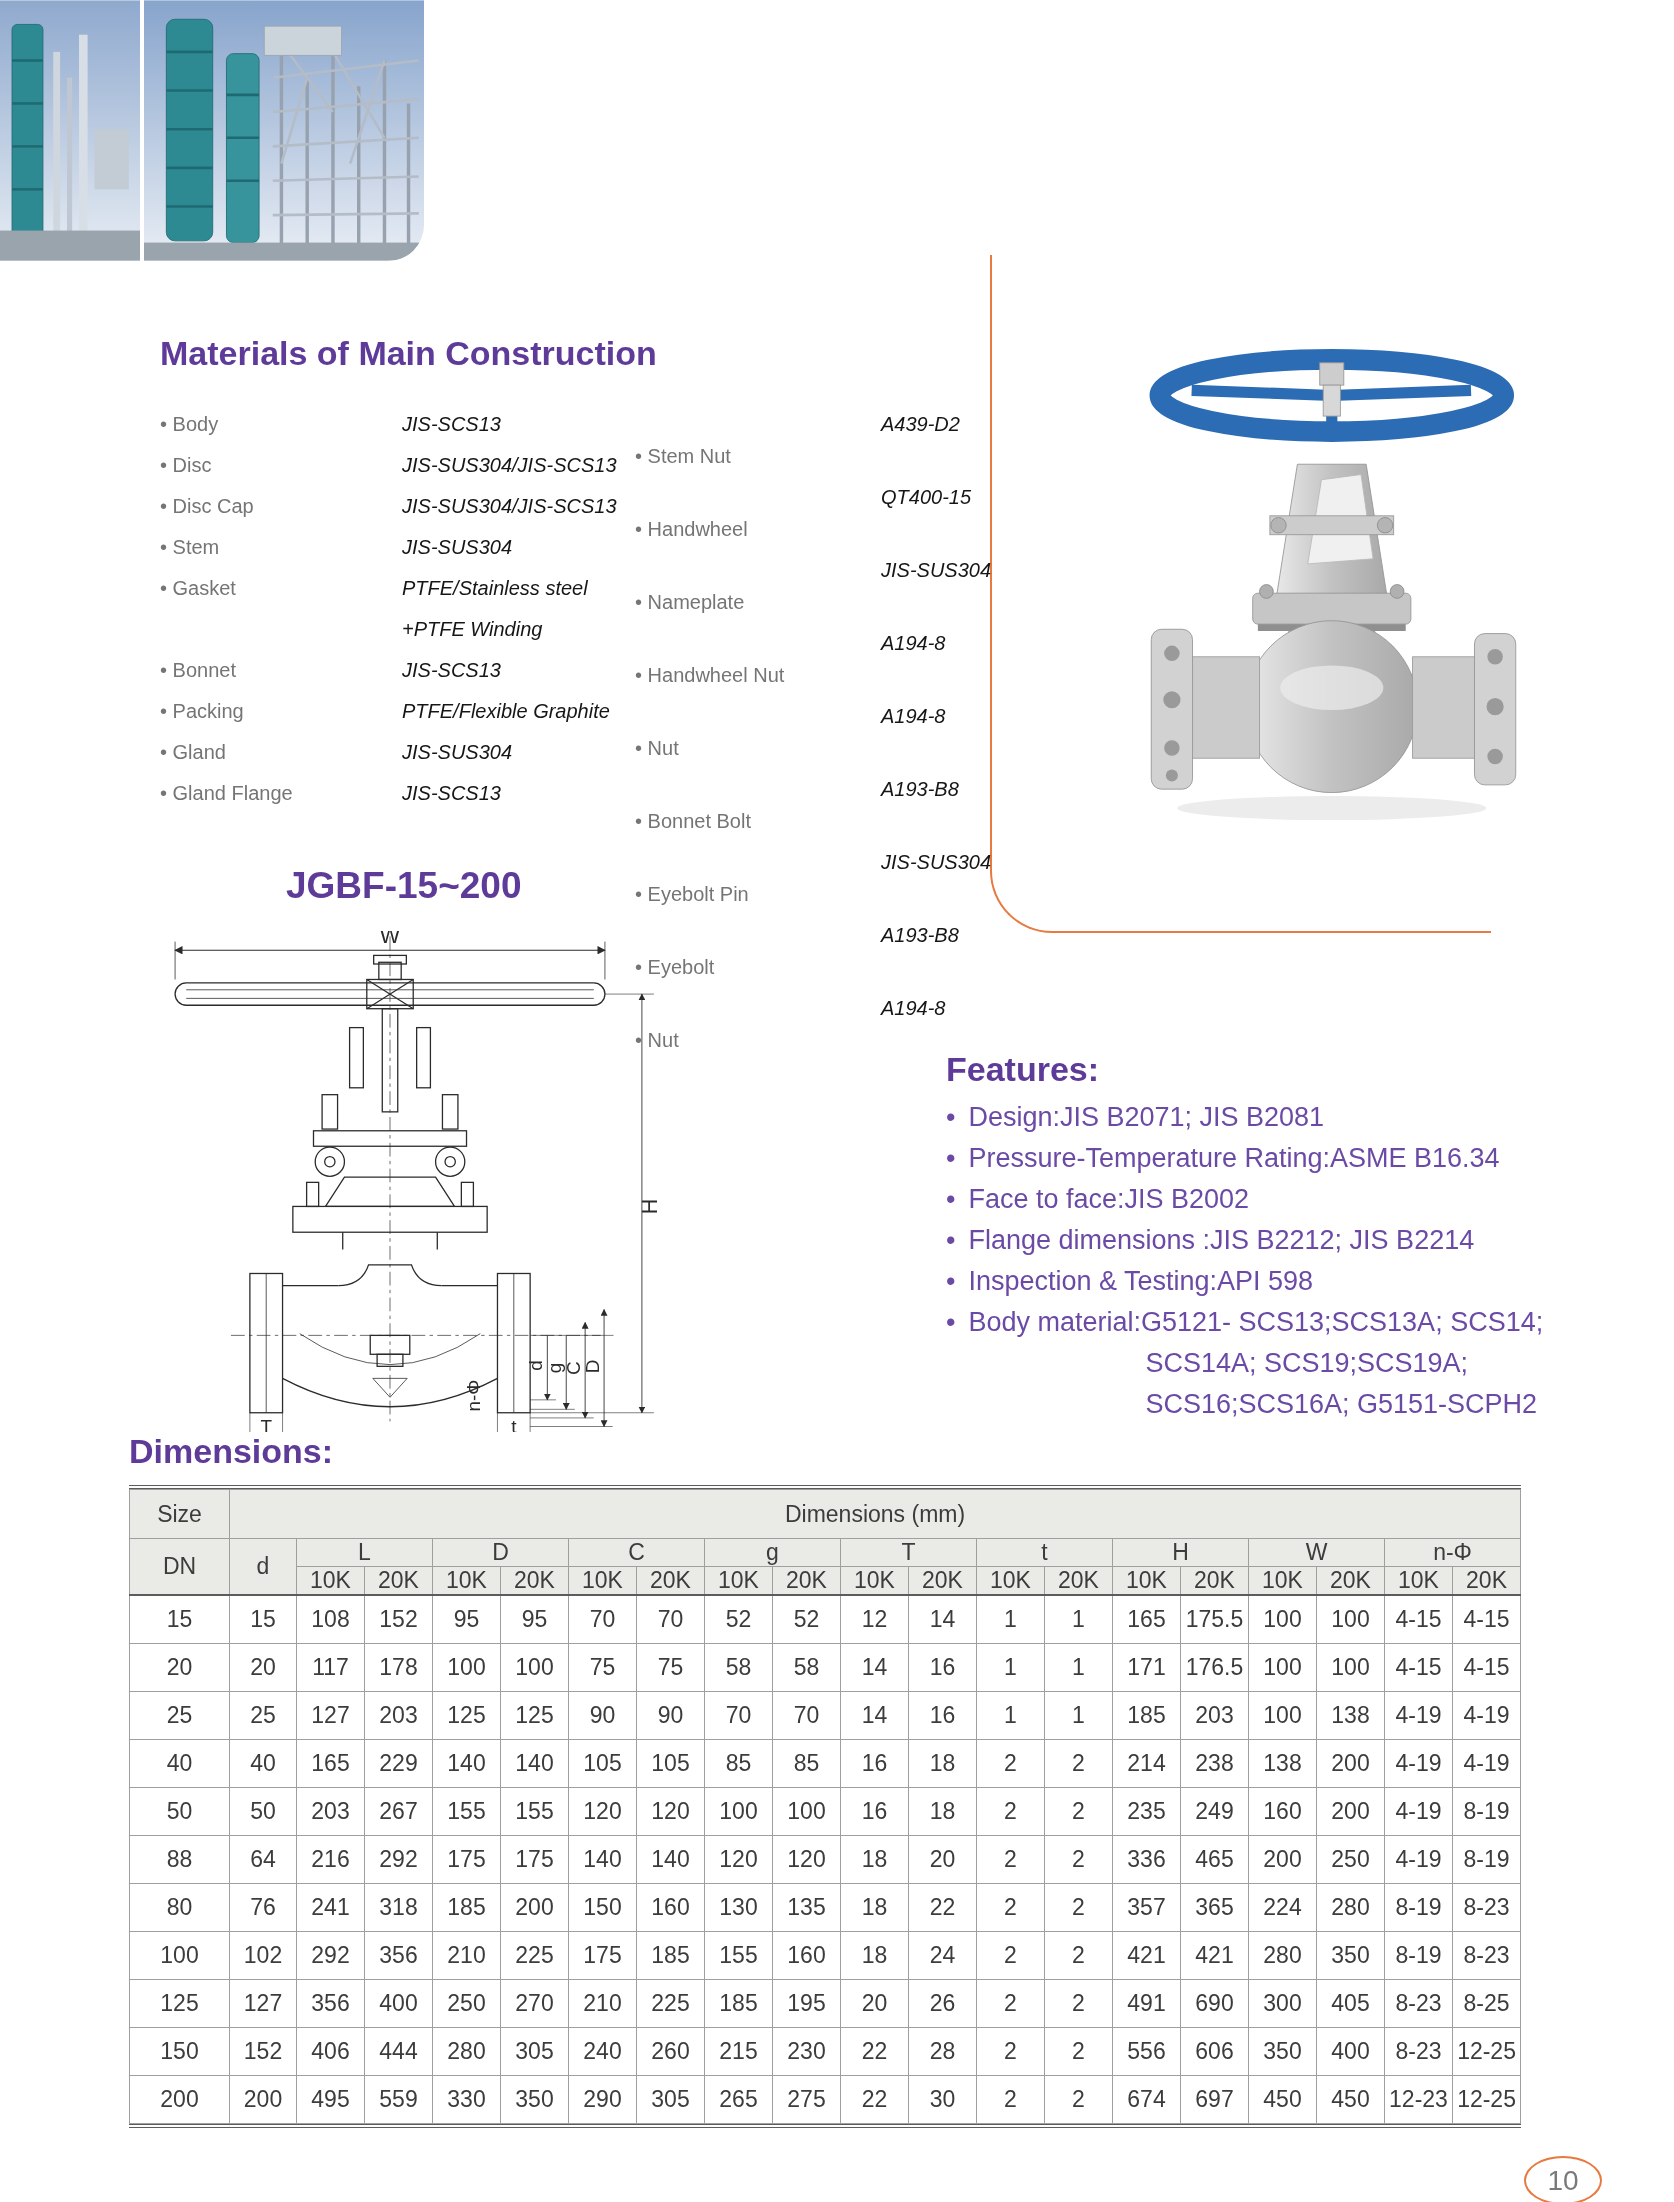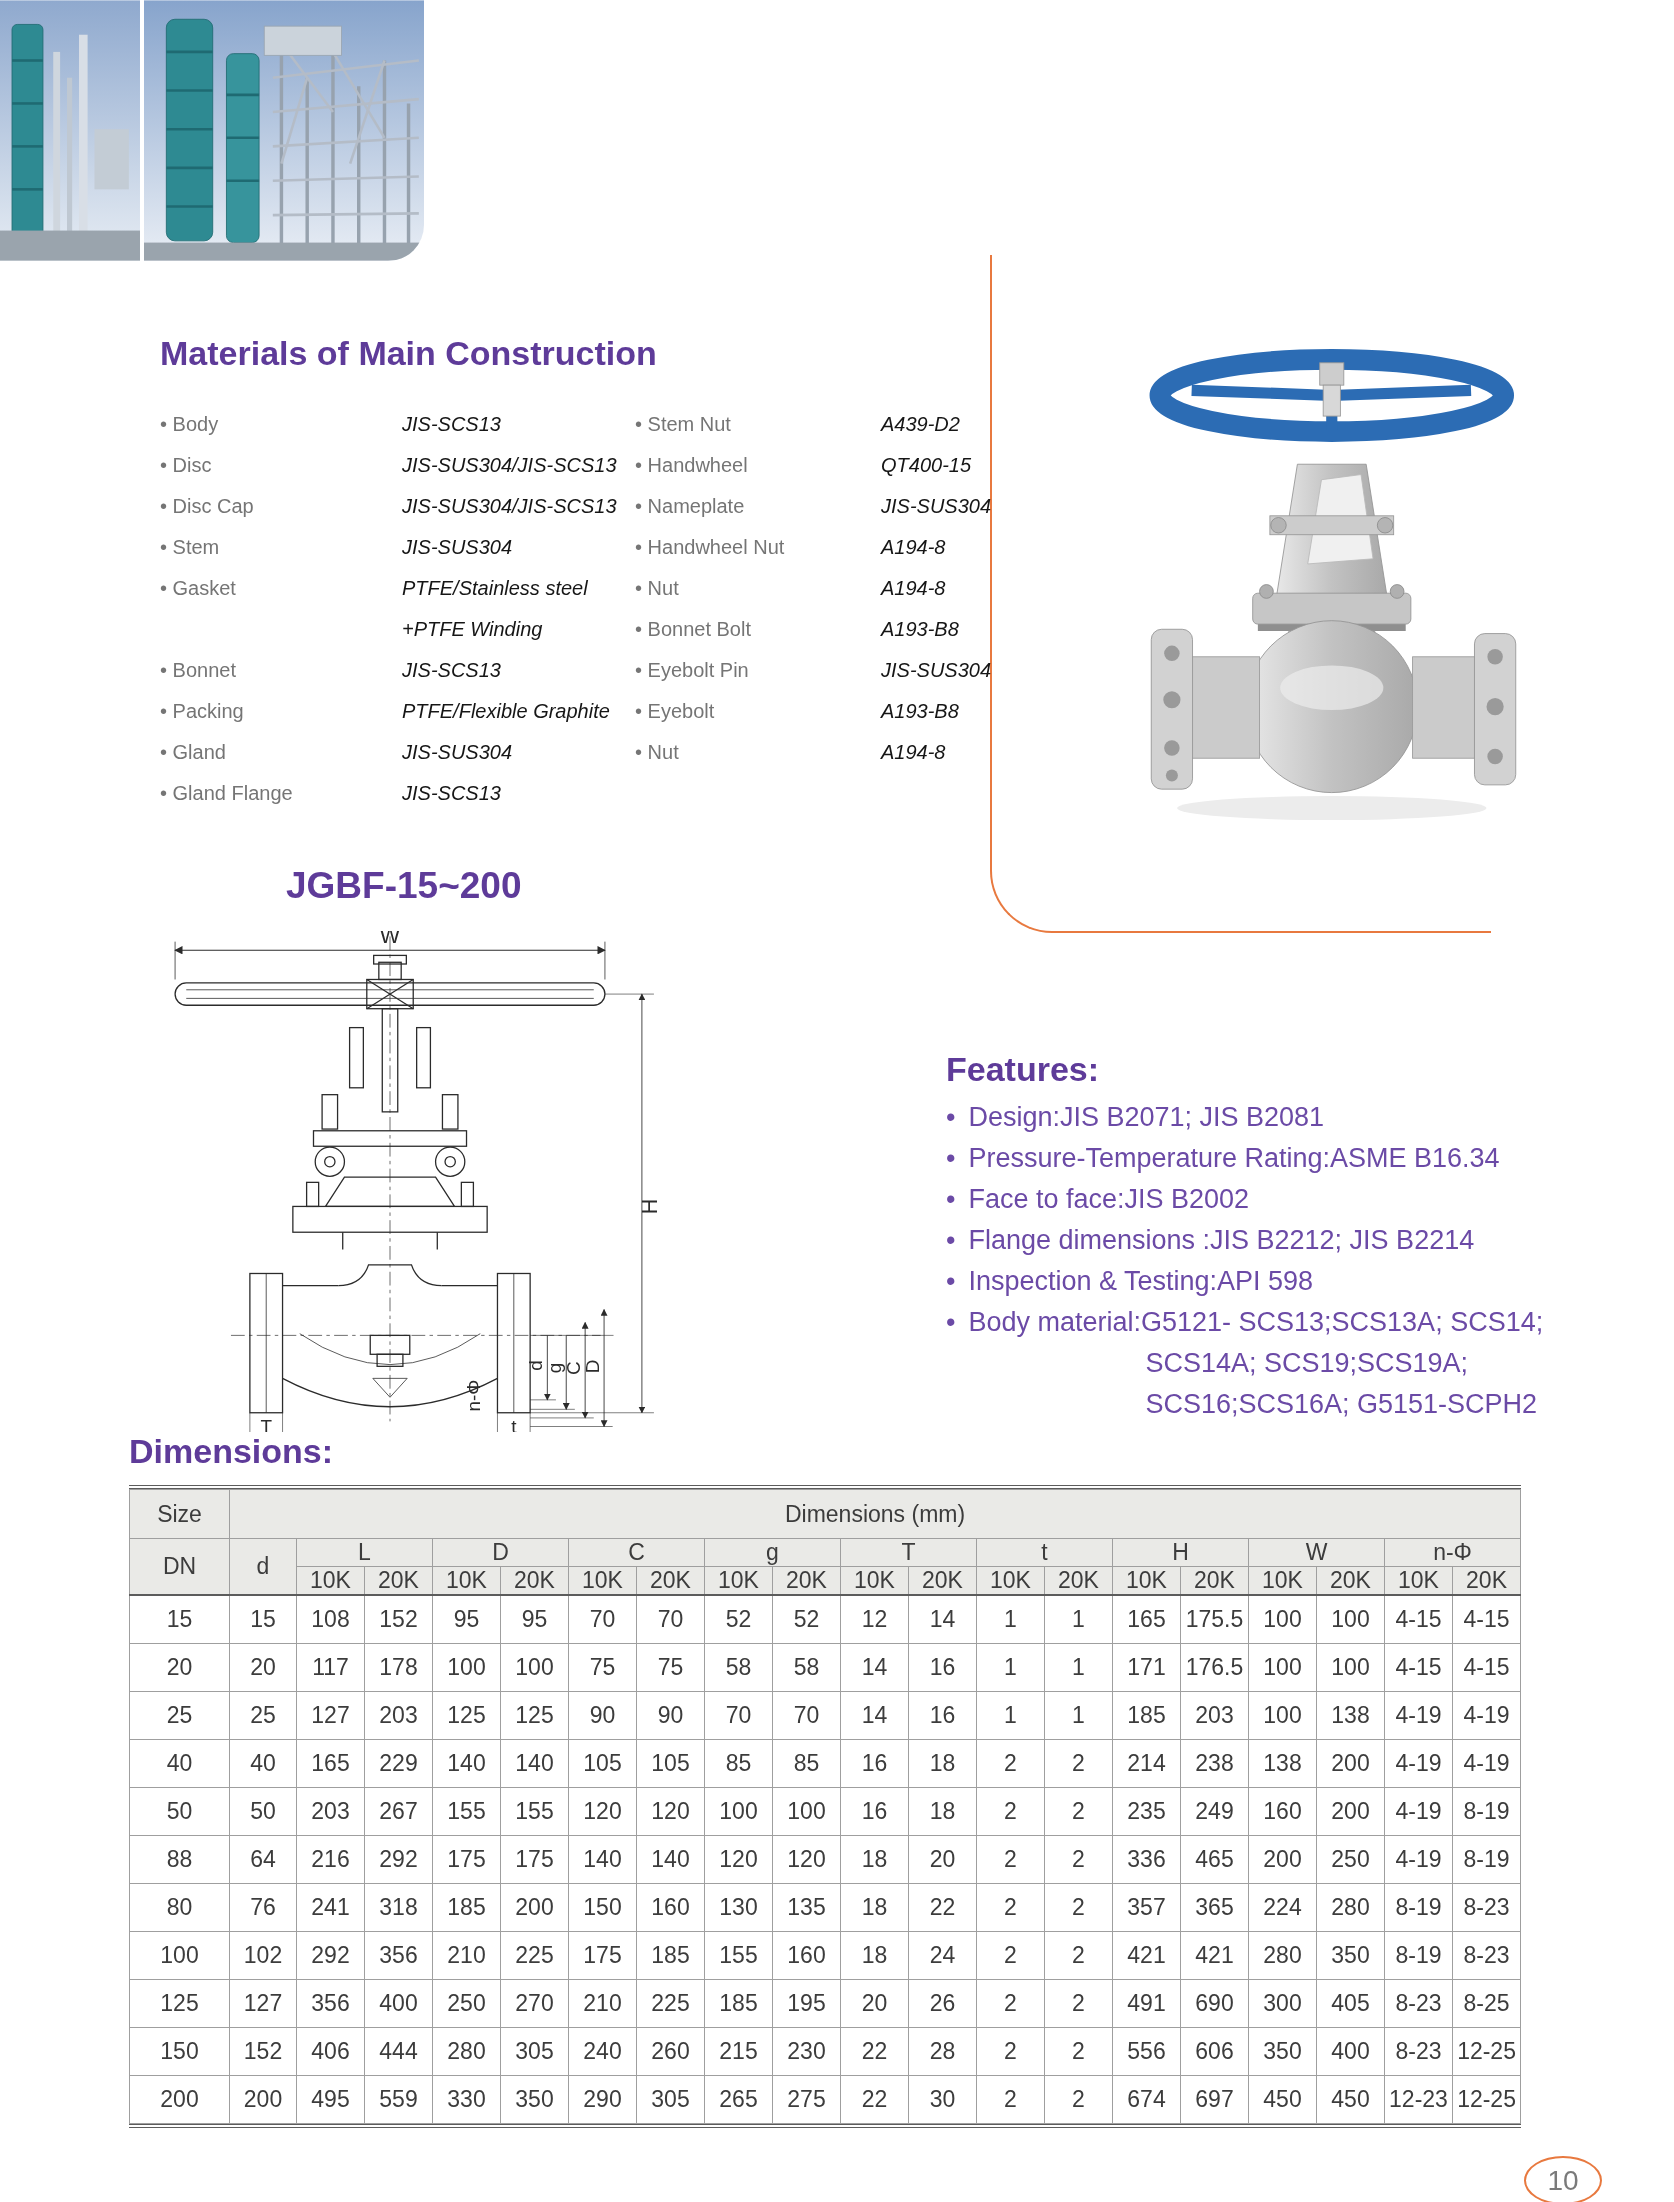--- a/index.html
+++ b/index.html
@@ -27,21 +27,21 @@
   
   .materials{left:160px;top:334px;width:860px;}
   .sec-h{font-size:34px;font-weight:bold;color:#5E3B99;margin:0 0 31px 0;}
   .mat-cols{position:relative;}
   .mat-col{position:absolute;top:0;}
   .mat-col.left{left:0;width:482px;}
   .mat-col.right{left:475px;width:396px;}
   .mat-row{display:flex;line-height:41px;font-size:20px;gap:48px;}
   .mat-row .lbl{color:#757575;flex:0 0 auto;}
   .mat-col.left .lbl{width:194px;}
-  .mat-col.right .lbl{width:198px;}
+  .mat-col.right .lbl{width:198px;margin-top:32px;}
   .lbl::before{content:"\2022  ";color:#757575;}
   .mat-row .val{font-style:italic;color:#161616;}
   .val div:empty{display:none;}
 
   
   .model-h{left:286px;top:865px;font-size:37px;font-weight:bold;color:#5E3B99;}
   .drawing{left:145px;top:931px;width:533px;height:501px;}
   .drawing svg{display:block;}
 
   

